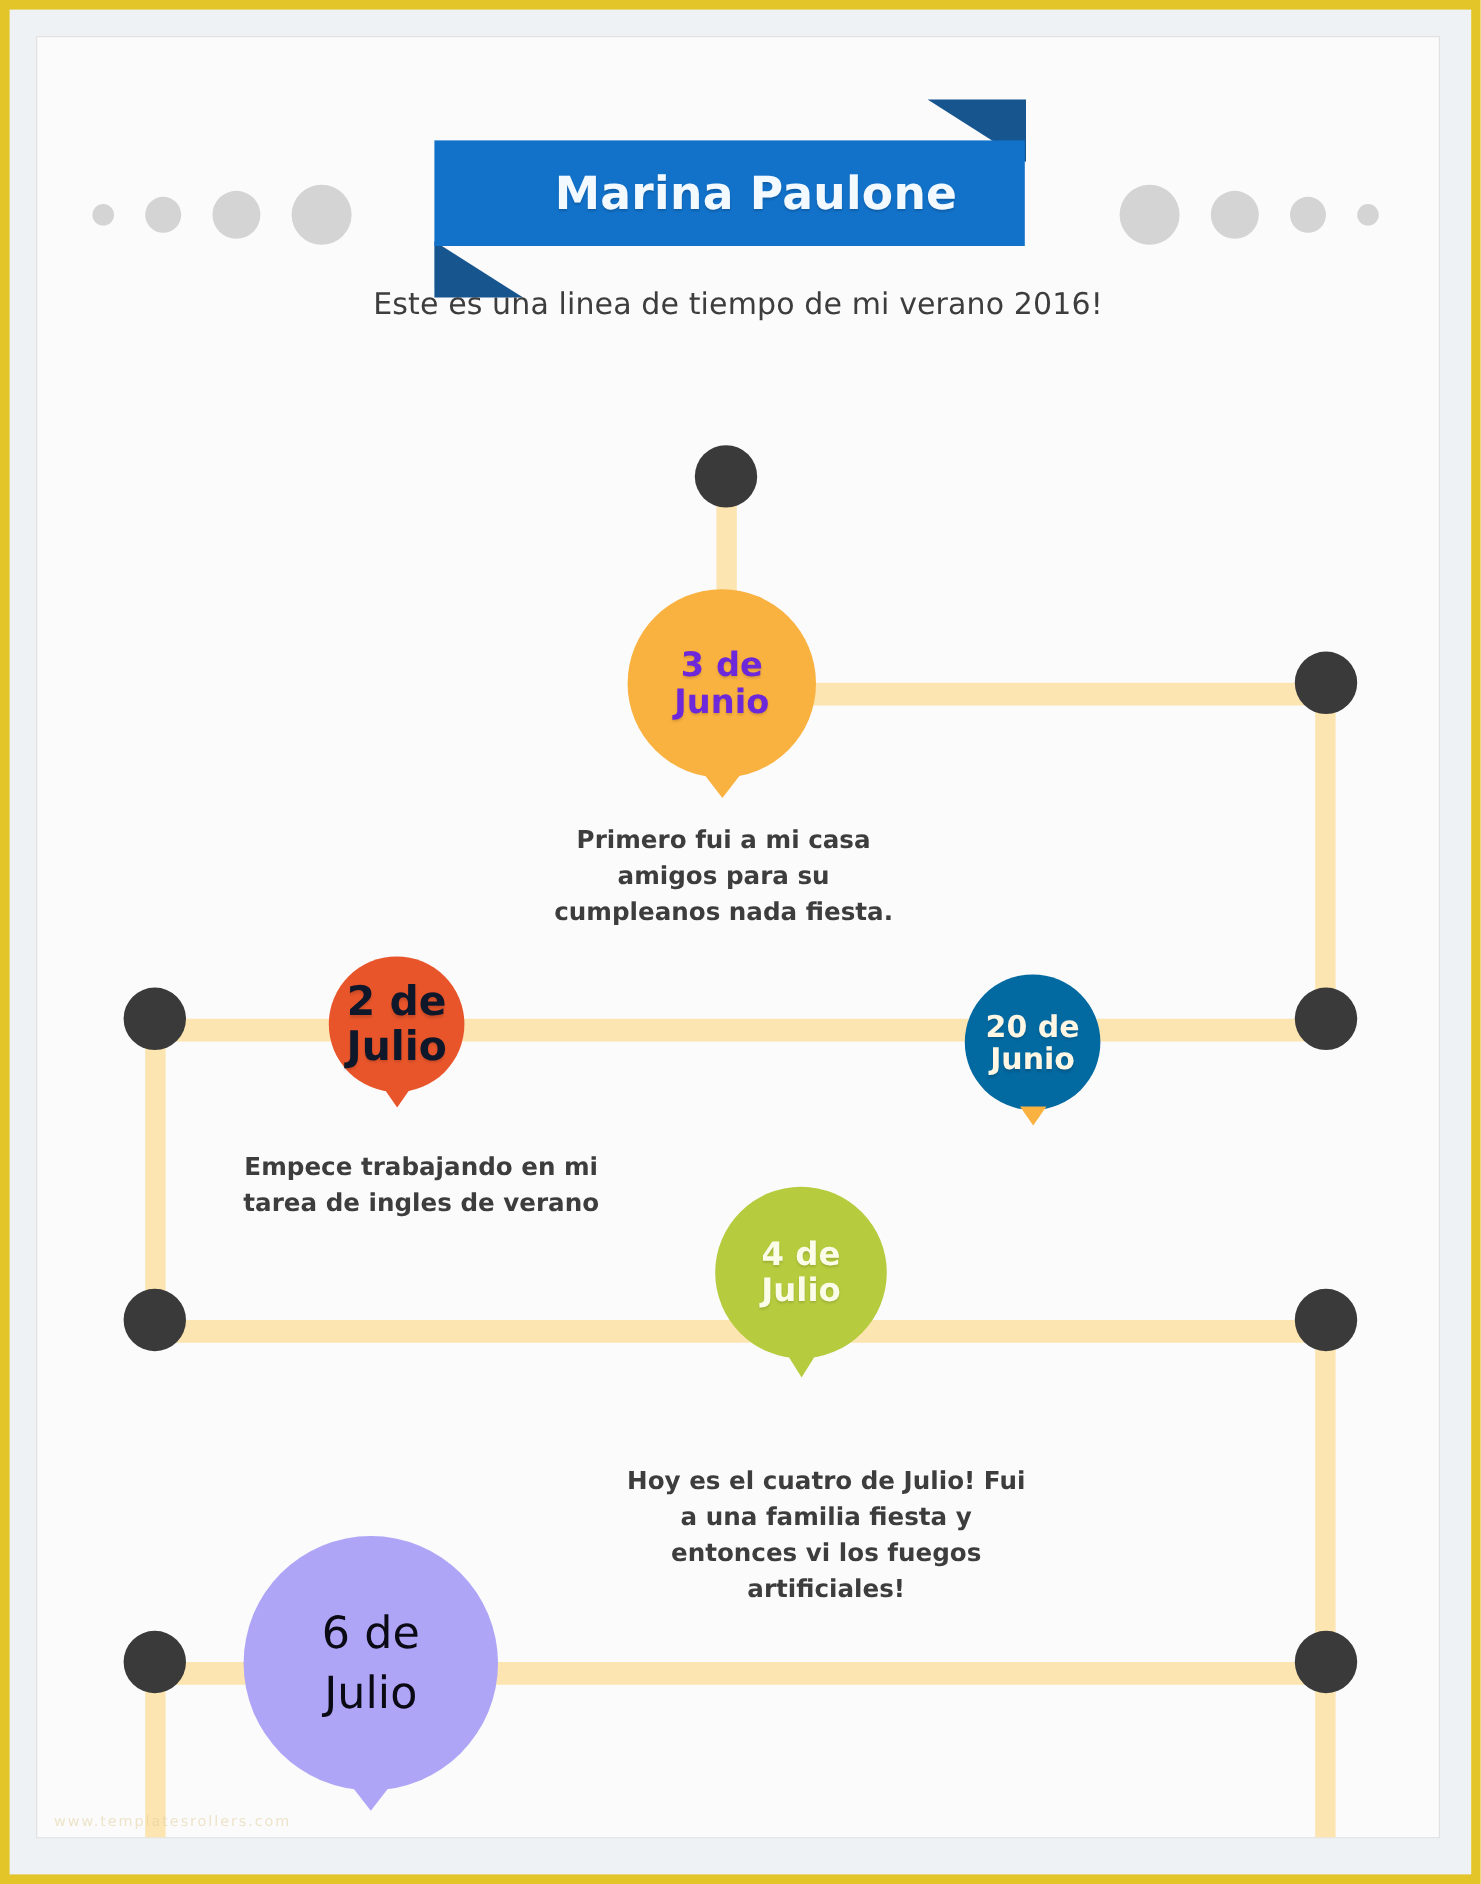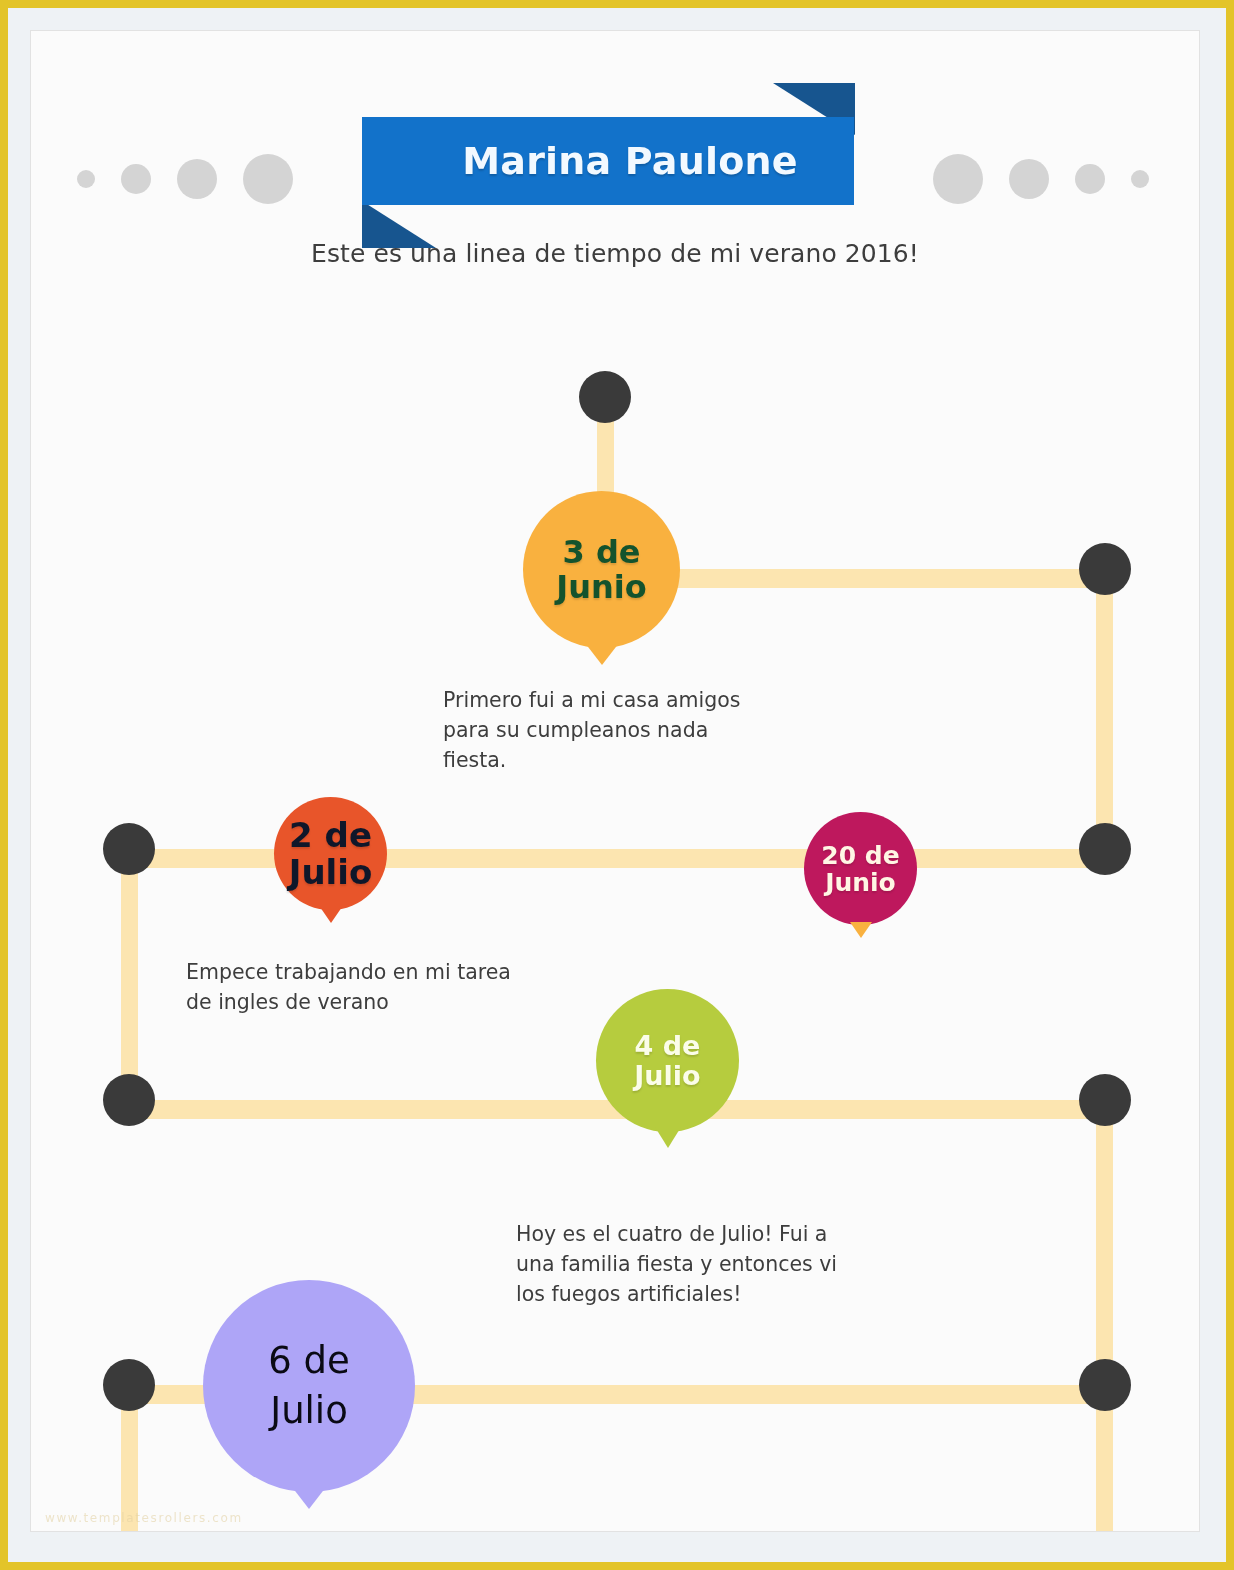--- a/index.html
+++ b/index.html
@@ -173,24 +173,26 @@
   .bubble.tail-xs::after {
     bottom: -16px;
     border-left-width: 13px;
     border-right-width: 13px;
     border-top-width: 21px;
   }
 
   
   .desc {
     position: absolute;
+    text-align: center;
     font-size: 20.5px;
     line-height: 1.46;
     color: #3d3d3d;
     z-index: 2;
+    font-weight: bold;
   }
 
   
   #watermark {
     position: absolute;
     left: 14px;
     bottom: 6px;
     font-size: 12px;
     letter-spacing: 1.6px;
     color: rgba(226,208,160,.55);
@@ -255,25 +257,25 @@
     <div class="node-dot" style="left:548px; top:340px;"></div>
     <div class="node-dot" style="left:1048px; top:512px;"></div>
     <div class="node-dot" style="left:1048px; top:792px;"></div>
     <div class="node-dot" style="left:72px;   top:792px;"></div>
     <div class="node-dot" style="left:72px;   top:1043px;"></div>
     <div class="node-dot" style="left:1048px; top:1043px;"></div>
     <div class="node-dot" style="left:1048px; top:1328px;"></div>
     <div class="node-dot" style="left:72px;   top:1328px;"></div>
 
     <div class="bubble" style="left:492px; top:460px; width:157px; height:157px; background:#f9b13f; color:#f9b13f;">
-      <span class="bubble-label" style="color:#14532d; font-size:32px;"><span>3 de</span><br><span>Junio</span></span>
+      <span class="bubble-label" style="color:#6d28d9; font-size:28px;"><span>3 de</span><br><span>Junio</span></span>
     </div>
     <div class="desc" style="left:412px; top:655px; width:320px;">Primero fui a mi casa amigos para su cumpleanos nada fiesta.</div>
 
-    <div class="bubble tail-sm" style="left:773px; top:781px; width:113px; height:113px; background:#be185d; color:#f9b13f;">
+    <div class="bubble tail-sm" style="left:773px; top:781px; width:113px; height:113px; background:#0369a1; color:#f9b13f;">
       <span class="bubble-label" style="color:#fff6e4; font-size:25px;"><span>20 de</span><br><span>Junio</span></span>
     </div>
 
     <div class="bubble tail-sm" style="left:243px; top:766px; width:113px; height:113px; background:#e8552a; color:#e8552a;">
       <span class="bubble-label" style="color:#0f172a; font-size:34px;"><span>2 de</span><br><span>Julio</span></span>
     </div>
     <div class="desc" style="left:155px; top:927px; width:330px;">Empece trabajando en mi tarea de ingles de verano</div>
 
     <div class="bubble tail-xs" style="left:565px; top:958px; width:143px; height:143px; background:#b6cc3e; color:#b6cc3e;">
       <span class="bubble-label" style="color:#fbfde9; font-size:27px;"><span>4 de</span><br><span>Julio</span></span>

